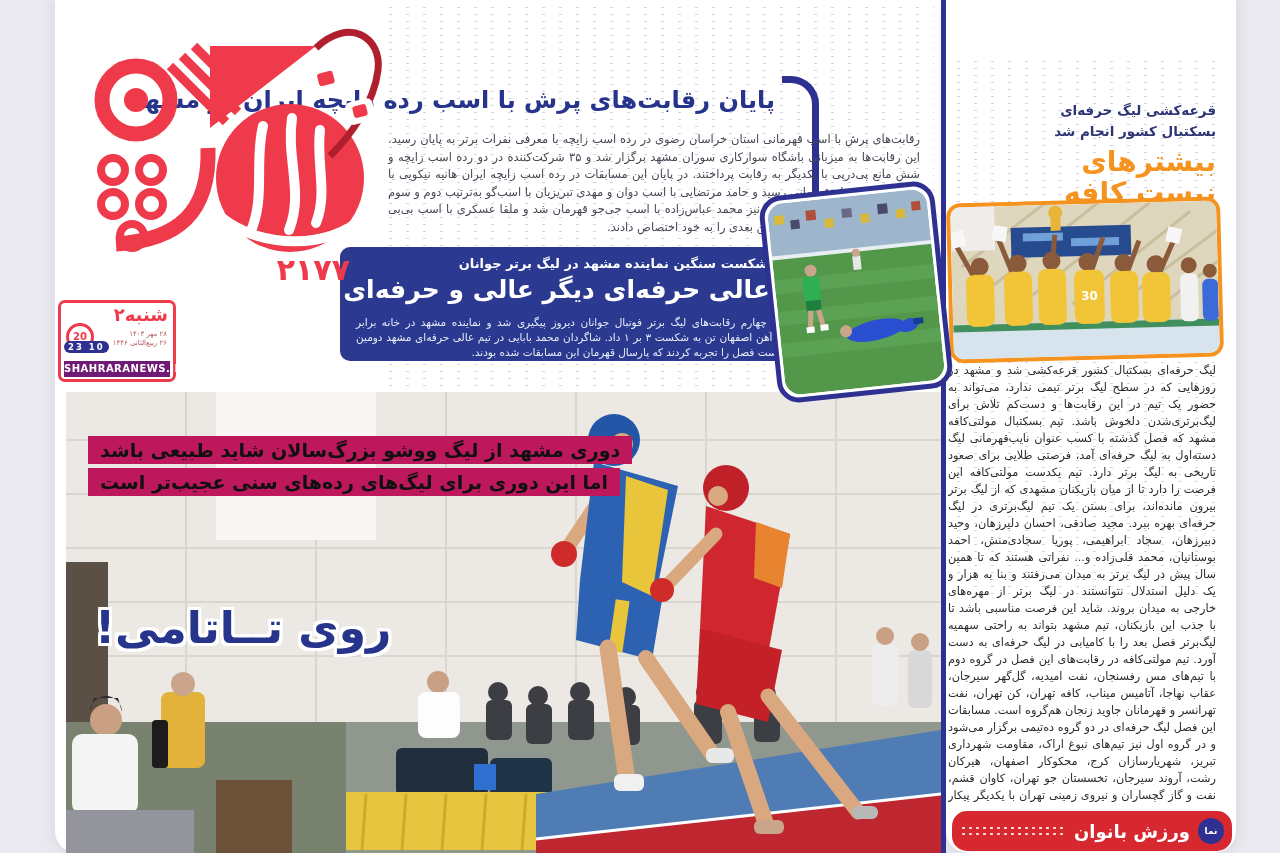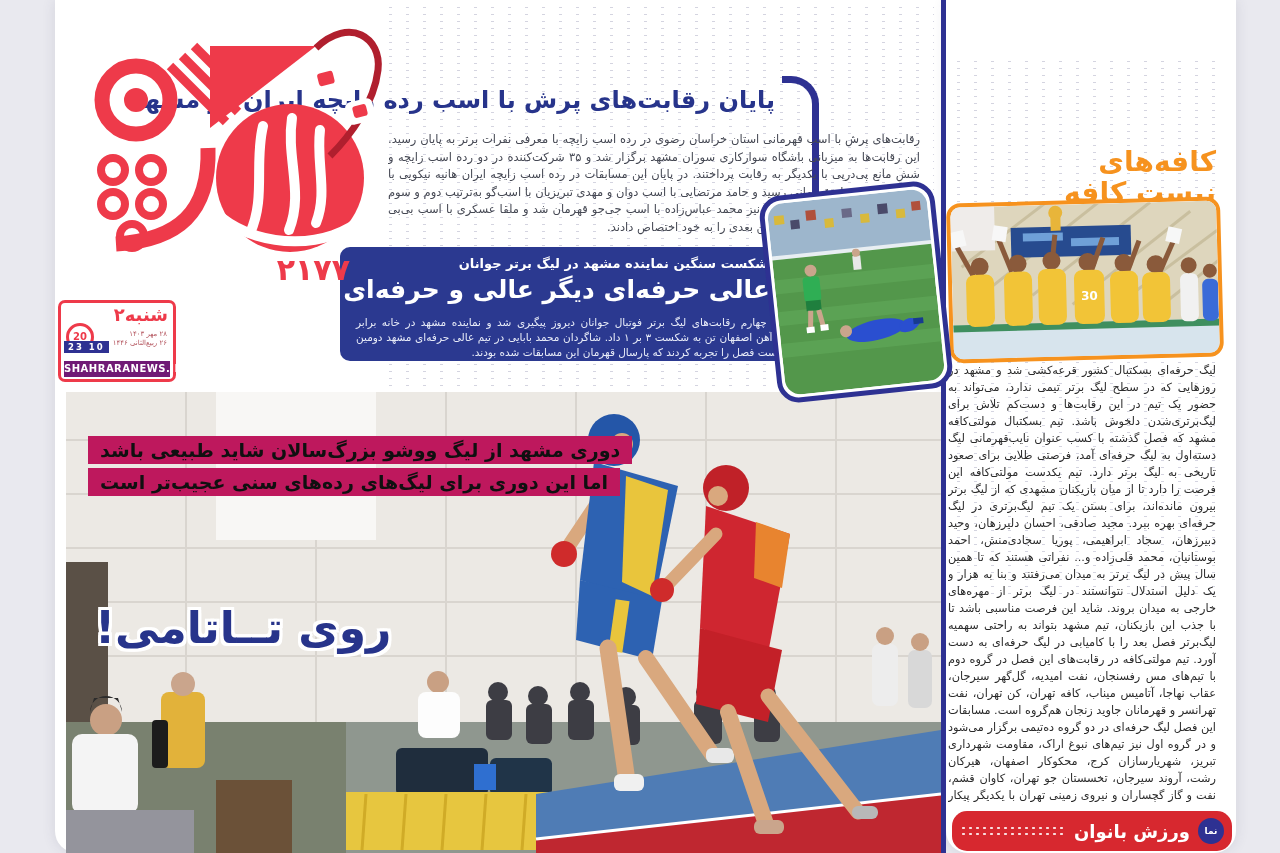--- a/index.html
+++ b/index.html
@@ -6,21 +6,21 @@
   #canvas{position:relative;width:1280px;height:853px;background:#e9e9ef;overflow:hidden;margin:0 auto;}
   .abs{position:absolute;}
   .sheet{background:#ffffff;border-radius:0 0 22px 22px;box-shadow:0 0 14px rgba(60,60,90,.12);}
   .dots{background-image:radial-gradient(#c6c6d6 1px, transparent 1.4px);background-size:17px 7px;opacity:.75;}
   
   .logo-number{font-size:30px;font-weight:bold;color:#ee3a4a;letter-spacing:24px;direction:rtl;text-align:right;white-space:nowrap;}
   .datebox{box-sizing:border-box;border:3px solid #ee3a4a;border-radius:7px;background:#fff;}
   .datebox .day{position:absolute;right:5px;top:1px;color:#ee3a4a;font-size:18px;font-weight:bold;}
   .datebox .badge{position:absolute;left:5px;top:20px;width:22px;height:22px;border:3px solid #ee3a4a;border-radius:50%;color:#ee3a4a;font-size:10px;font-weight:bold;line-height:22px;text-align:center;}
   .datebox .dates{position:absolute;right:6px;top:27px;font-size:7px;line-height:9px;color:#b4555e;text-align:right;direction:rtl;}
-  .datebox .temps{position:absolute;left:3px;top:38px;background:#2e3192;color:#fff;font-size:8.5px;font-weight:bold;padding:1px 4px;letter-spacing:2px;}
+  .datebox .temps{position:absolute;left:3px;top:38px;background:#2e3192;color:#fff;font-size:8.5px;font-weight:bold;padding:1px 4px;letter-spacing:2px;border-radius:6px;}
   .datebox .site{position:absolute;left:3px;right:3px;bottom:2px;height:16px;background:#701a75;color:#fff;font-size:10px;font-weight:bold;text-align:center;line-height:16px;letter-spacing:.5px;}
   
   .bracket{width:30px;height:118px;border-top:7px solid #2e3192;border-right:7px solid #2e3192;border-radius:0 28px 0 0;}
   .h1-navy{color:#27348b;font-size:24px;font-weight:bold;white-space:nowrap;text-align:right;direction:rtl;}
   .body-sm{font-size:11.5px;line-height:17.5px;color:#454853;text-align:justify;direction:rtl;}
   
   .bluebox{background:#2b3990;border-radius:10px;}
   .bluebox .kicker{position:absolute;right:140px;top:9px;color:#fff;font-size:13px;font-weight:bold;direction:rtl;white-space:nowrap;}
   .bluebox .head{position:absolute;right:138px;top:28px;color:#fff;font-size:25px;font-weight:bold;direction:rtl;white-space:nowrap;}
   .bluebox .bbody{position:absolute;right:116px;left:16px;top:68px;color:#e8ecf8;font-size:10.5px;line-height:15px;text-align:justify;direction:rtl;}
@@ -266,22 +266,26 @@
   </svg>
 
   <div class="abs" style="left:88px;top:436px;z-index:6;">
     <span class="kicker-strip">دوری مشهد از لیگ ووشو بزرگ‌سالان شاید طبیعی باشد</span>
   </div>
   <div class="abs" style="left:88px;top:468px;z-index:6;">
     <span class="kicker-strip">اما این دوری برای لیگ‌های رده‌های سنی عجیب‌تر است</span>
   </div>
   <div class="abs title-blue outline-white" style="left:95px;top:602px;z-index:6;">روی تــاتامی!</div>
 
+  <div class="abs rc-kicker" style="left:1040px;top:100px;width:176px;">
+    <div>قرعه‌کشی لیگ حرفه‌ای</div>
+    <div>بسکتبال کشور انجام شد</div>
+  </div>
   <div class="abs rc-head" style="left:1040px;top:146px;width:176px;">
-    <div>کافه‌های</div>
+    <div>بیشتر‌های</div>
     <div>نیست کافه</div>
   </div>
 
   <div class="abs bball-frame" style="left:948px;top:200px;width:266px;height:152px;">
     <svg width="266" height="152" viewBox="0 0 266 152">
       <rect x="0" y="0" width="266" height="152" fill="#ded6bd"></rect>
       <g stroke="#c9bf9f" stroke-width="3">
         <line x1="-20" y1="40" x2="80" y2="-30"></line>
           <line x1="10" y1="60" x2="120" y2="-20"></line>
         <line x1="40" y1="80" x2="160" y2="-10"></line>

